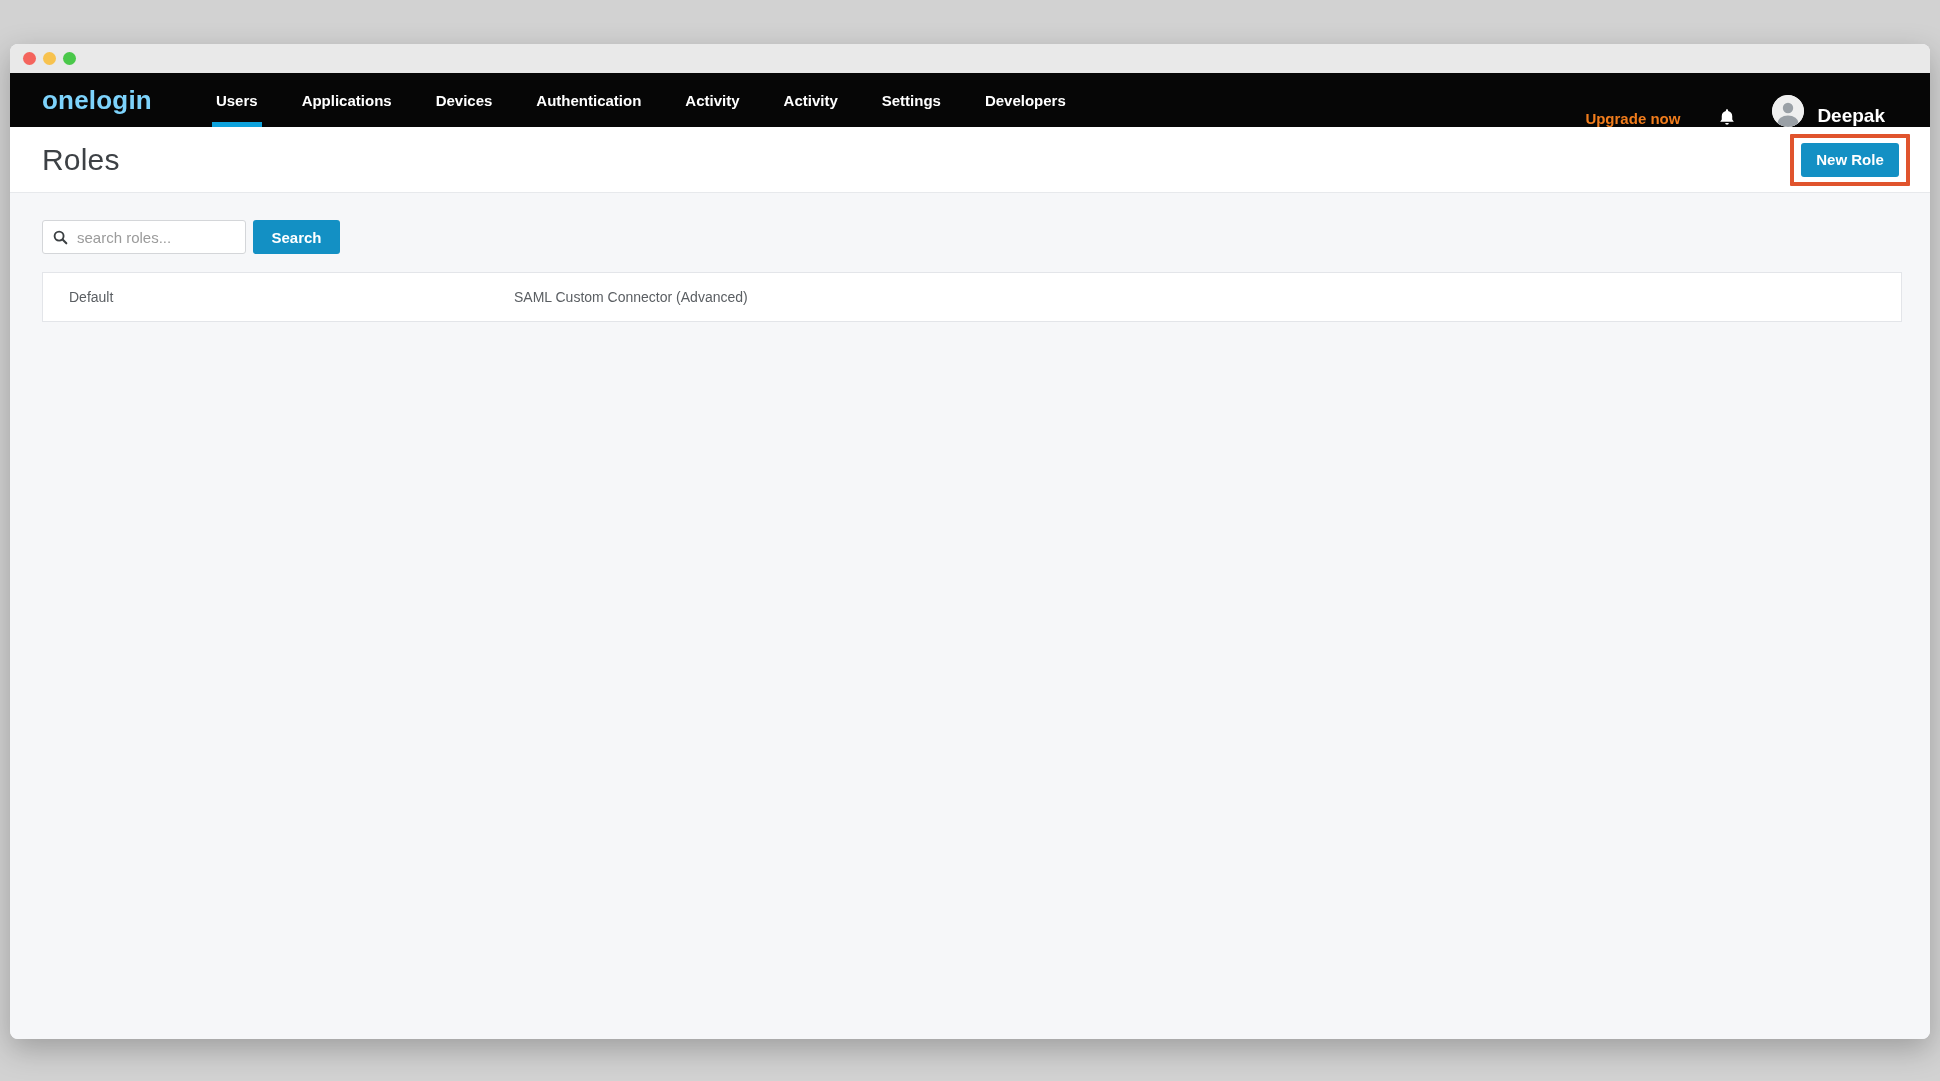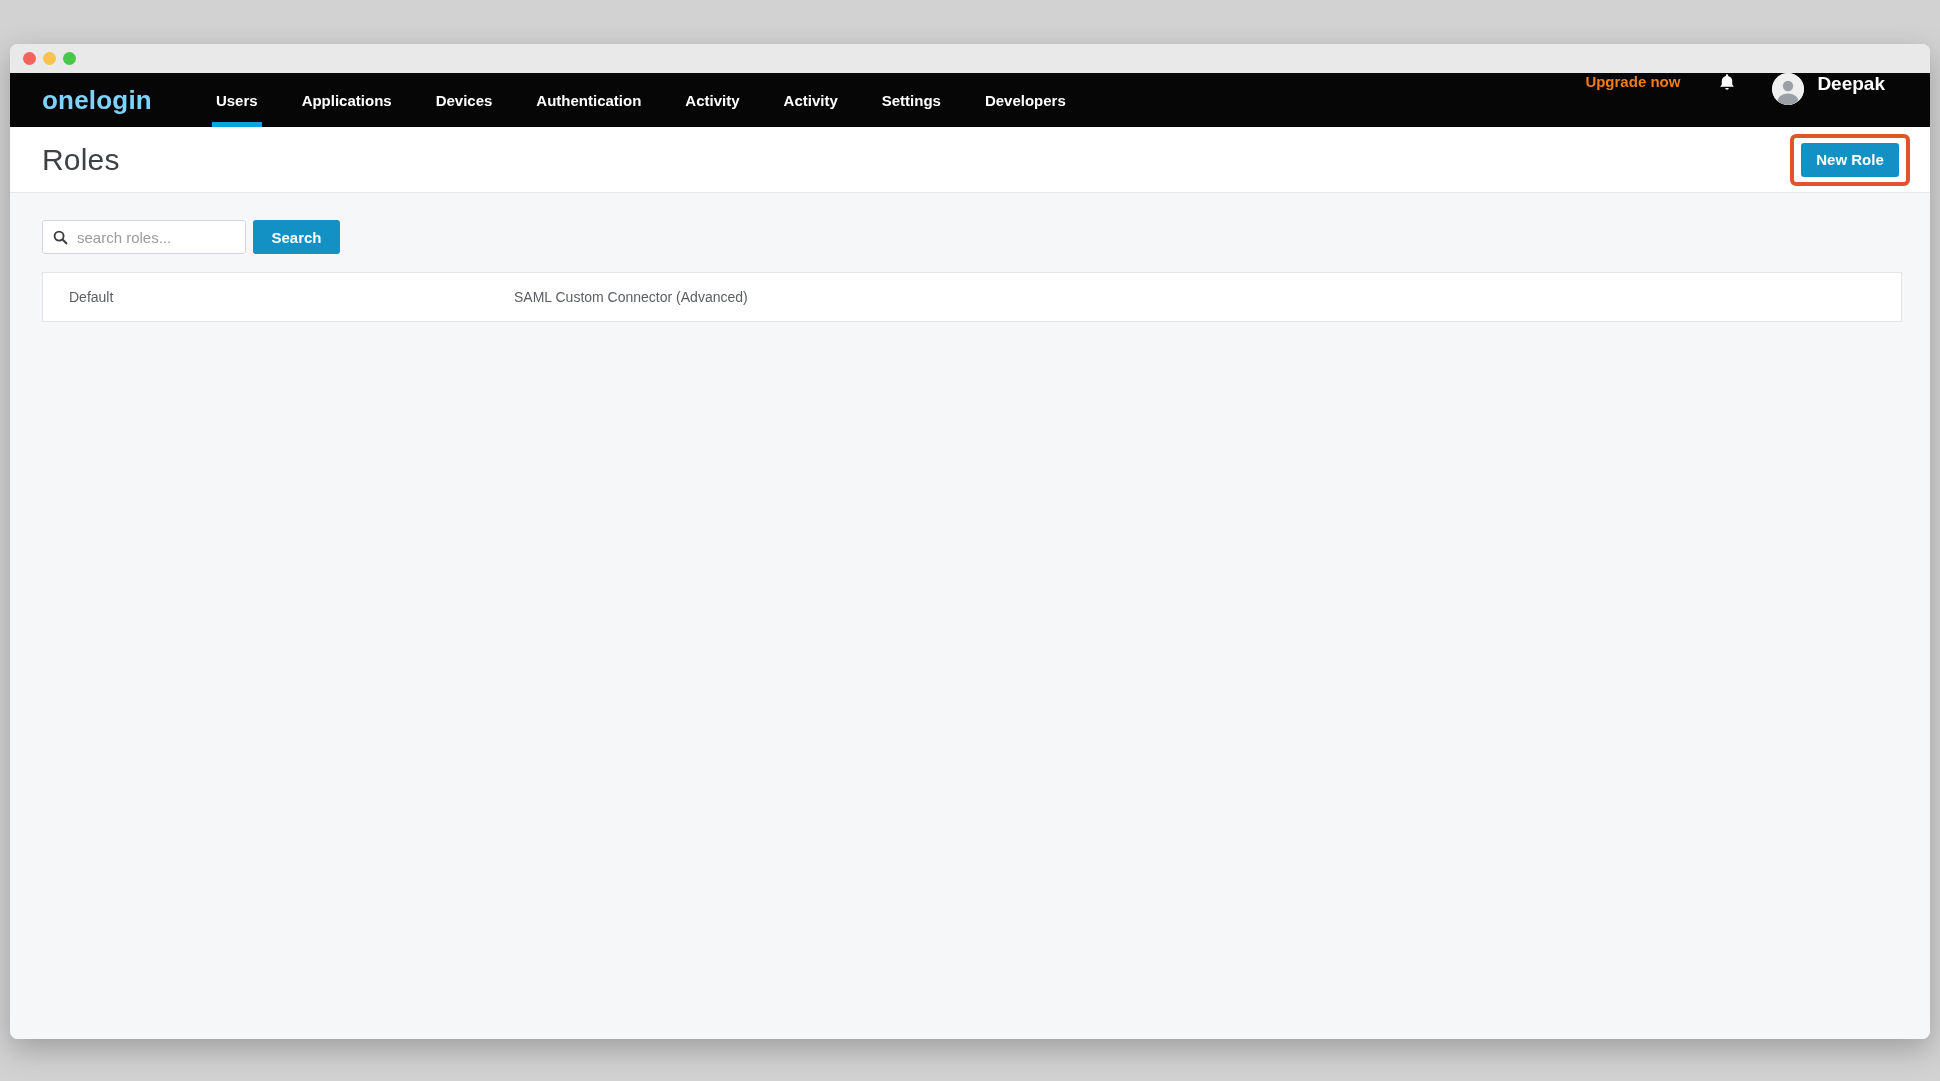--- a/index.html
+++ b/index.html
@@ -72,21 +72,21 @@
   .nav-item.active::after {
     content: "";
     position: absolute;
     left: 0; right: 0; bottom: 0;
     height: 5px;
     background: #0da2dc;
   }
   .nav-right {
     margin-left: auto;
     display: flex;
-    align-items: flex-start;
+    align-items: flex-end;
     padding-right: 45px;
   }
   .upgrade {
     color: #f07c1c;
     font-size: 15px;
     font-weight: bold;
     text-decoration: none;
     cursor: pointer;
     white-space: nowrap;
   }
@@ -119,21 +119,21 @@
     flex: 0 0 auto;
   }
   .page-title {
     font-size: 30px;
     font-weight: 400;
     color: #3d4145;
     letter-spacing: 0.2px;
   }
   .annotation {
     border: 4px solid #e0542d;
-    border-radius: 6px;
+    border-radius: 1px;
     padding: 5px 7px;
     background: transparent;
   }
   .btn-primary {
     background: #1390c4;
     color: #fff;
     border: none;
     border-radius: 3px;
     font-family: "Liberation Sans", sans-serif;
     font-size: 15px;

